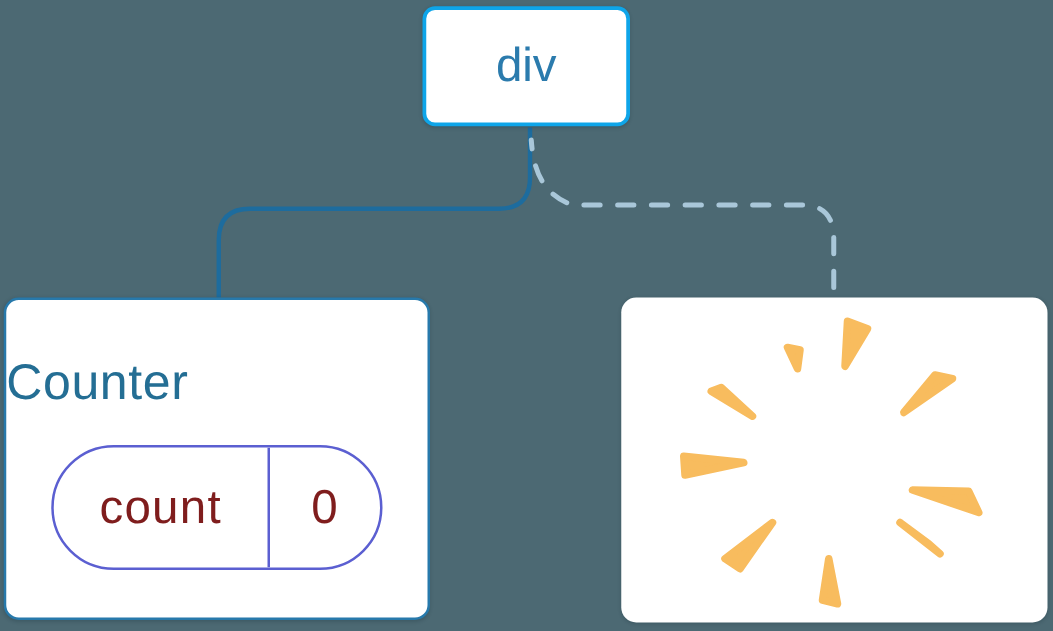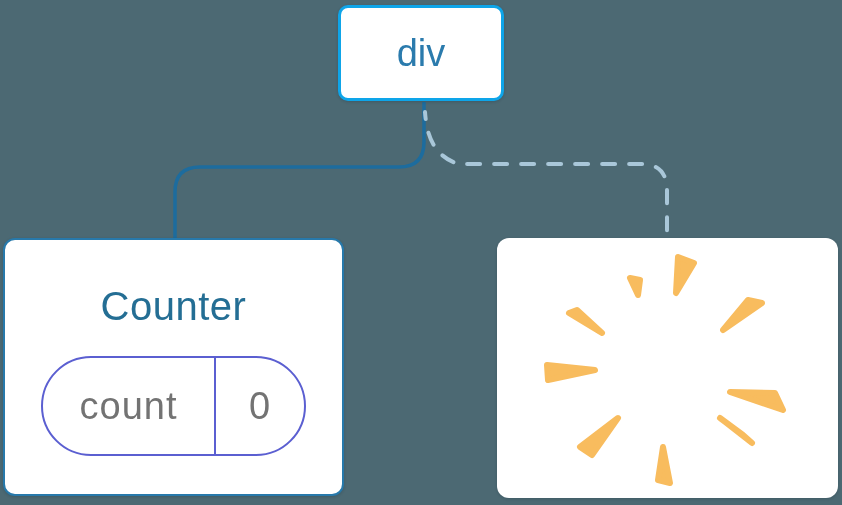--- a/index.html
+++ b/index.html
@@ -43,34 +43,33 @@
   .node-counter {
     left: 3px; top: 238px;
     width: 337px; height: 254px;
     border: 2.5px solid #2779AB;
     border-radius: 12px;
   }
   .counter-title {
     position: absolute;
     top: 44px;
     width: 100%;
-    text-align: center;
     font-size: 40px;
     font-weight: 500;
     letter-spacing: 0.5px;
     color: #246E94;
   }
   .state-pill {
     position: absolute;
     left: 36px; top: 116px;
     width: 261px; height: 96px;
     border: 2.5px solid #5B5FD1;
     border-radius: 52px;
     display: flex;
-    color: #737373;
+    color: #7f1d1d;
     font-size: 38px;
     overflow: hidden;
   }
   .pill-cell {
     display: flex;
     align-items: center;
     justify-content: center;
     letter-spacing: 1px;
   }
   .pill-key {

